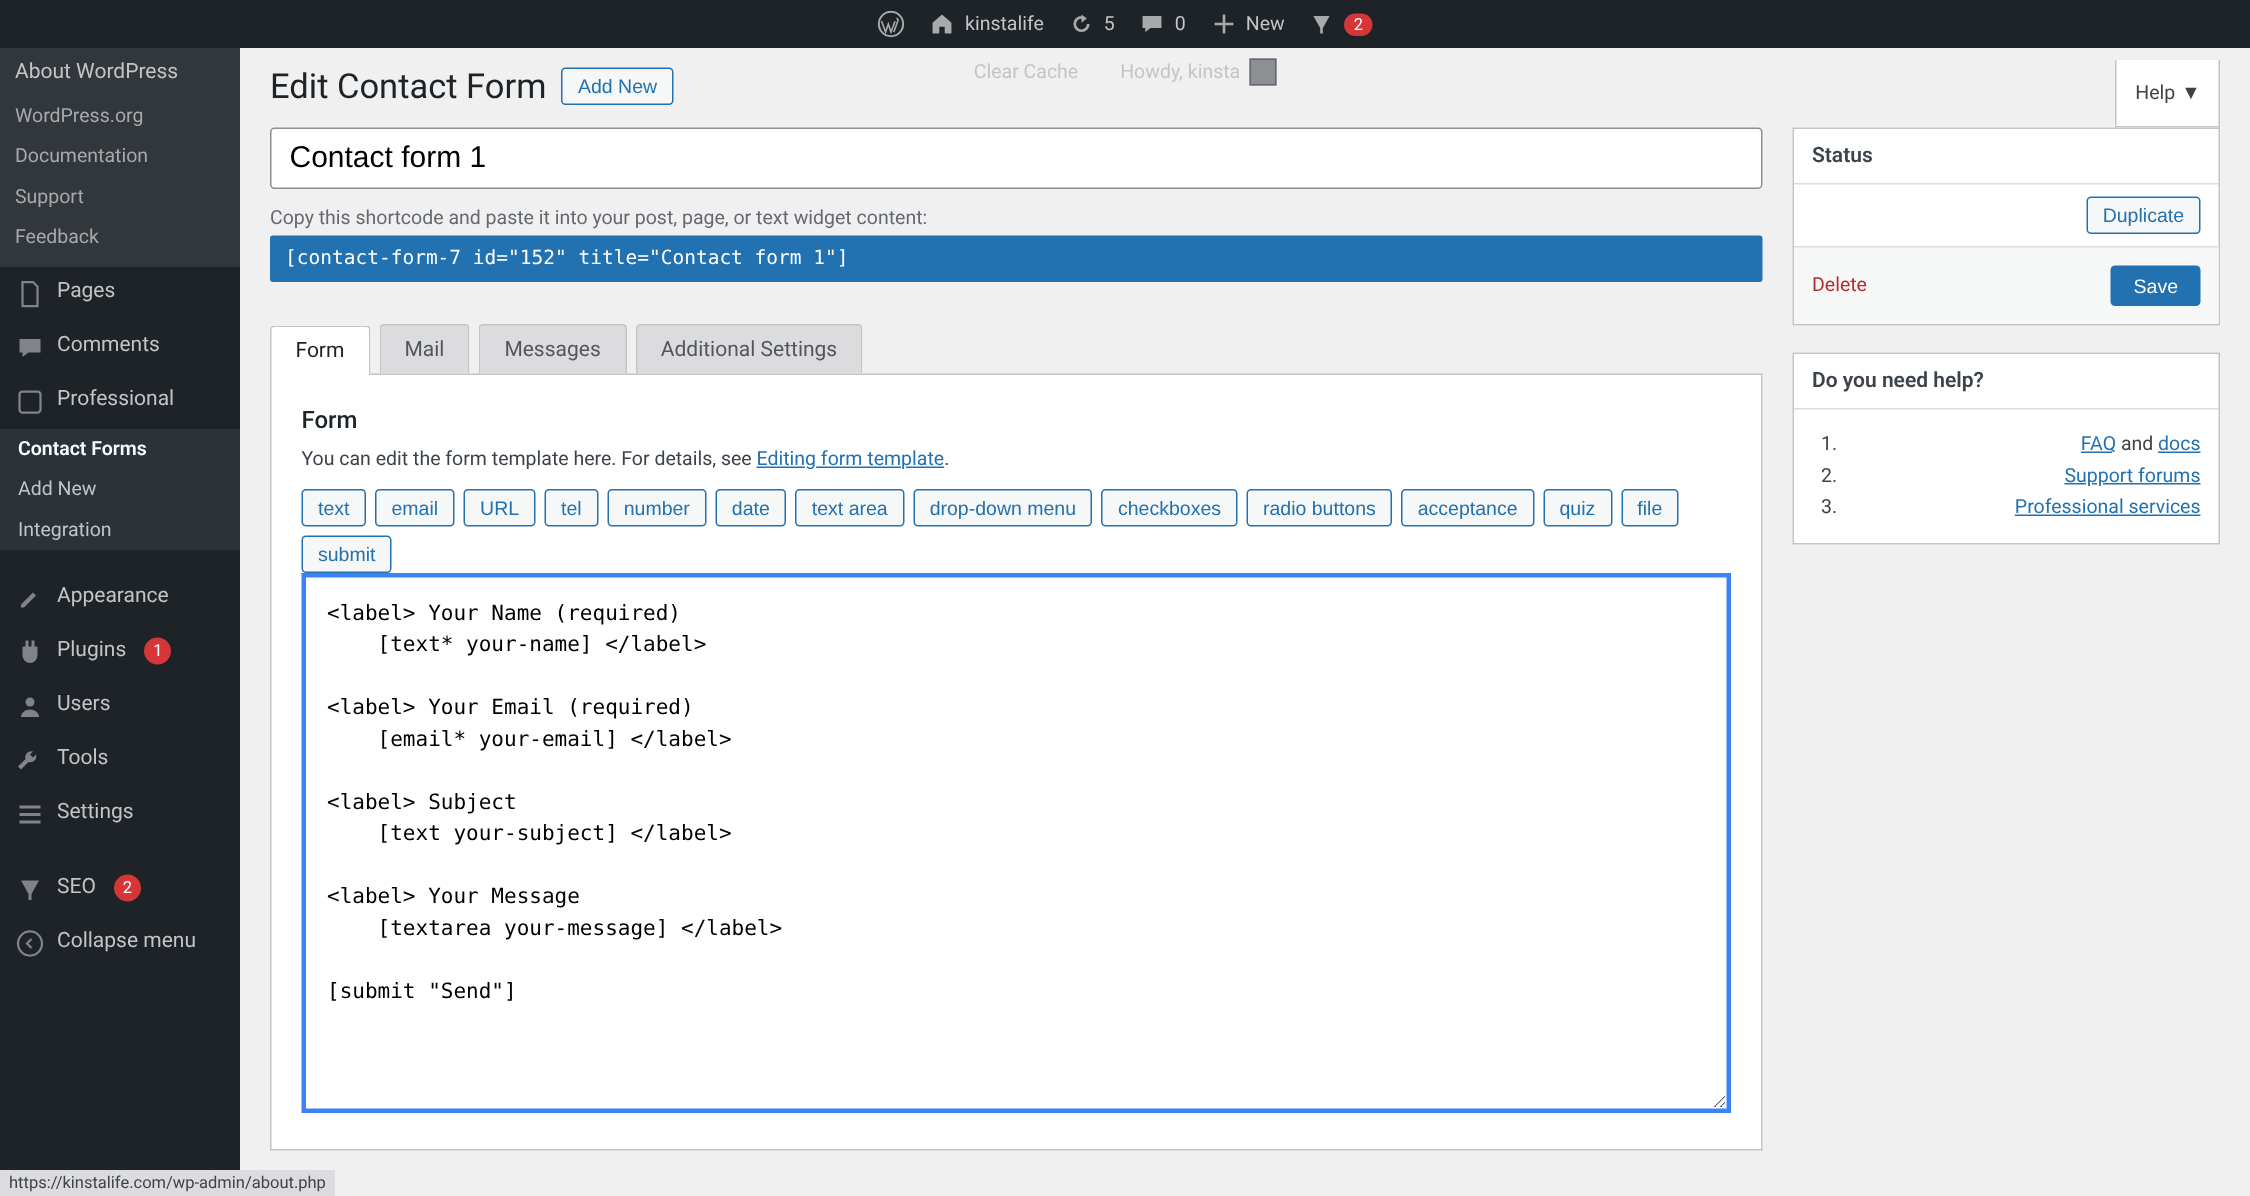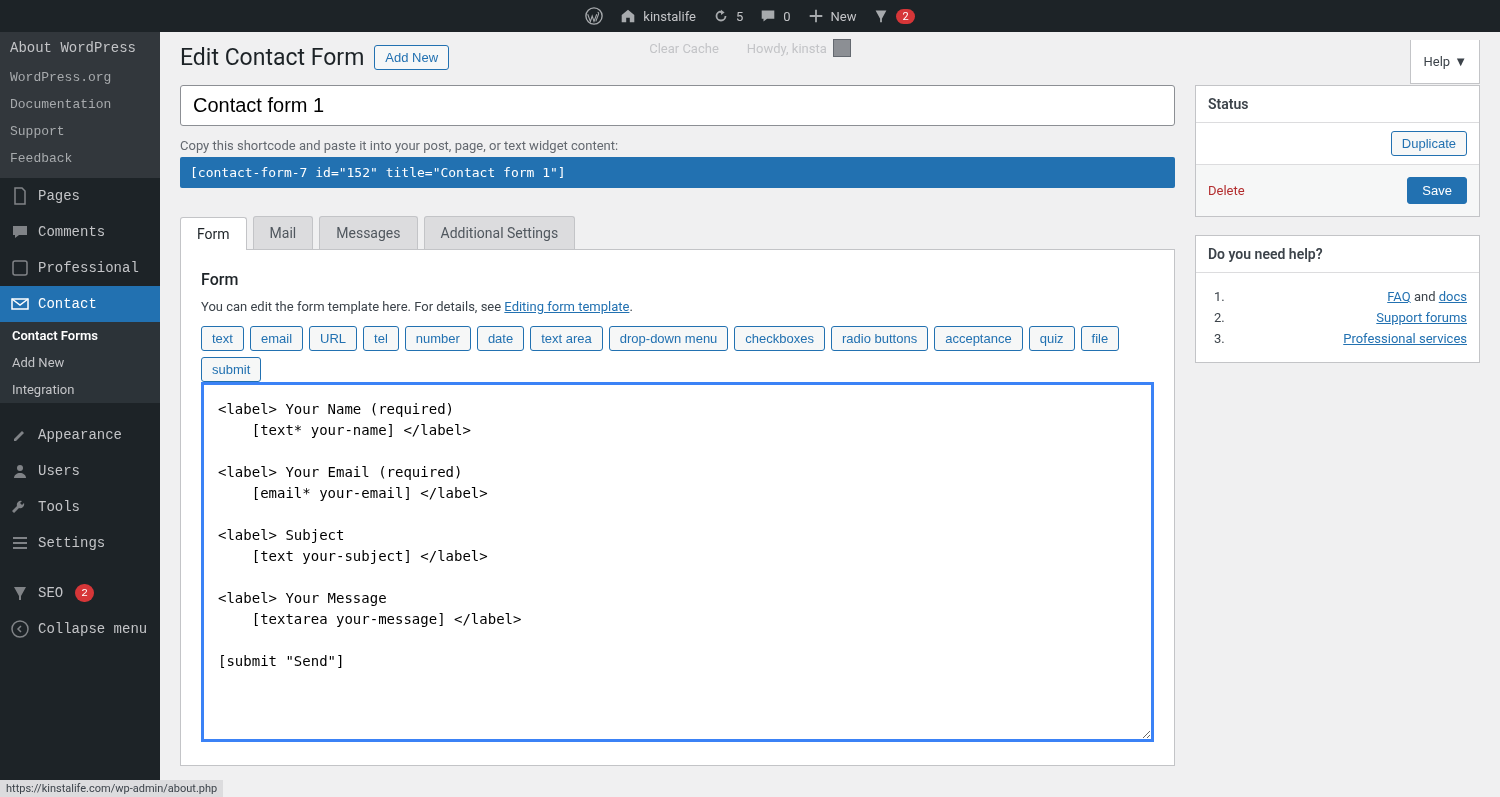--- a/index.html
+++ b/index.html
@@ -11,21 +11,21 @@
 .admin-bar-left { display: flex; align-items: center; gap: 0; flex: 1; }
 .admin-bar-right { display: flex; align-items: center; gap: 12px; }
 .admin-bar-item { display: flex; align-items: center; gap: 6px; padding: 0 8px; height: 32px; cursor: pointer; color: #c3c4c7; }
 .admin-bar .icon { display:inline-flex; width:18px; height:18px; }
 .badge-circle { background:#d63638; color:#fff; border-radius:10px; font-size:11px; padding:1px 6px; min-width:18px; text-align:center; }
 .avatar { width:18px; height:18px; background:#8c8f94; border:1px solid #646970; }
 
 
 .wrap { display:flex; min-height:calc(100vh - 32px); }
 .sidebar { width:160px; background:#1d2327; color:#c3c4c7; font-size:14px; }
-.sidebar-item { display:flex; align-items:center; gap:8px; padding:8px 10px; cursor:pointer; color:#c3c4c7;font-family:Liberation Mono, monospace; }
+.sidebar-item { display:flex; align-items:flex-start; gap:8px; padding:8px 10px; cursor:pointer; color:#c3c4c7; }
 .sidebar-item.top { background:#32373c; color:#c3c4c7; }
 .sidebar-item.top-light { color:#a7aaad; padding:6px 10px; font-size:13px; }
 .sidebar-item.active { background:#2271b1; color:#fff; position:relative; }
 .sidebar-item.active::after { content:''; position:absolute; right:-8px; top:50%; transform:translateY(-50%); border:8px solid transparent; border-right-color:#f0f0f1; }
 .sidebar-sub { background:#2c3338; font-size:13px; }
 .sidebar-sub .sub-item { padding:6px 12px; cursor:pointer; color:#c3c4c7; }
 .sidebar-sub .sub-item.current { color:#fff; font-weight:600; }
 .sidebar .micon { width:20px; height:20px; display:inline-flex; align-items:center; justify-content:center; opacity:0.6; }
 .sidebar-item.active .micon { opacity:1; }
 .badge-small { background:#d63638; color:#fff; border-radius:9px; font-size:11px; padding:0 6px; margin-left:4px; min-width:18px; display:inline-block; text-align:center; line-height:18px; }
@@ -174,42 +174,42 @@
         <span>Comments</span>
       </div>
     <div class="sidebar-item">
         <span class="micon">
           <svg viewBox="0 0 20 20" fill="currentColor">
             <rect x="3" y="3" width="14" height="14" rx="2" fill="none" stroke="currentColor" stroke-width="1.5"></rect>
           </svg>
         </span>
         <span>Professional</span>
       </div>
-    <div class="sidebar-item active">
-        <span class="micon">
-          <svg viewBox="0 0 20 20" fill="currentColor">
-            <path d="M2 5h16v10H2z" fill="none" stroke="currentColor" stroke-width="1.5"></path>
-            <path d="M2 5l8 6 8-6" fill="none" stroke="currentColor" stroke-width="1.5"></path>
-          </svg>
-        </span>
-        <span>Contact</span>
-      </div>
     <div class="sidebar-sub">
       <div class="sub-item current"><span>Contact Forms</span></div>
       <div class="sub-item"><span>Add New</span></div>
       <div class="sub-item"><span>Integration</span></div>
     </div>
 
     <div class="sidebar-item" style="margin-top:14px;">
         <span class="micon">
           <svg viewBox="0 0 20 20" fill="currentColor">
             <path d="M4 14l8-8 2 2-8 8H4z"></path>
           </svg>
         </span>
         <span>Appearance</span>
+      </div>
+    <div class="sidebar-item">
+        <span class="micon">
+          <svg viewBox="0 0 20 20" fill="currentColor">
+            <path d="M7 2v4H5v6a5 5 0 0010 0V6h-2V2h-2v4H9V2z"></path>
+          </svg>
+        </span>
+        <span>Plugins</span>
+        <span class="badge-small">1</span>
       </div>
     <div class="sidebar-item">
         <span class="micon">
           <svg viewBox="0 0 20 20" fill="currentColor">
             <circle cx="10" cy="7" r="3"></circle>
             <path d="M4 17c0-3 3-5 6-5s6 2 6 5z"></path>
           </svg>
         </span>
         <span>Users</span>
       </div>

